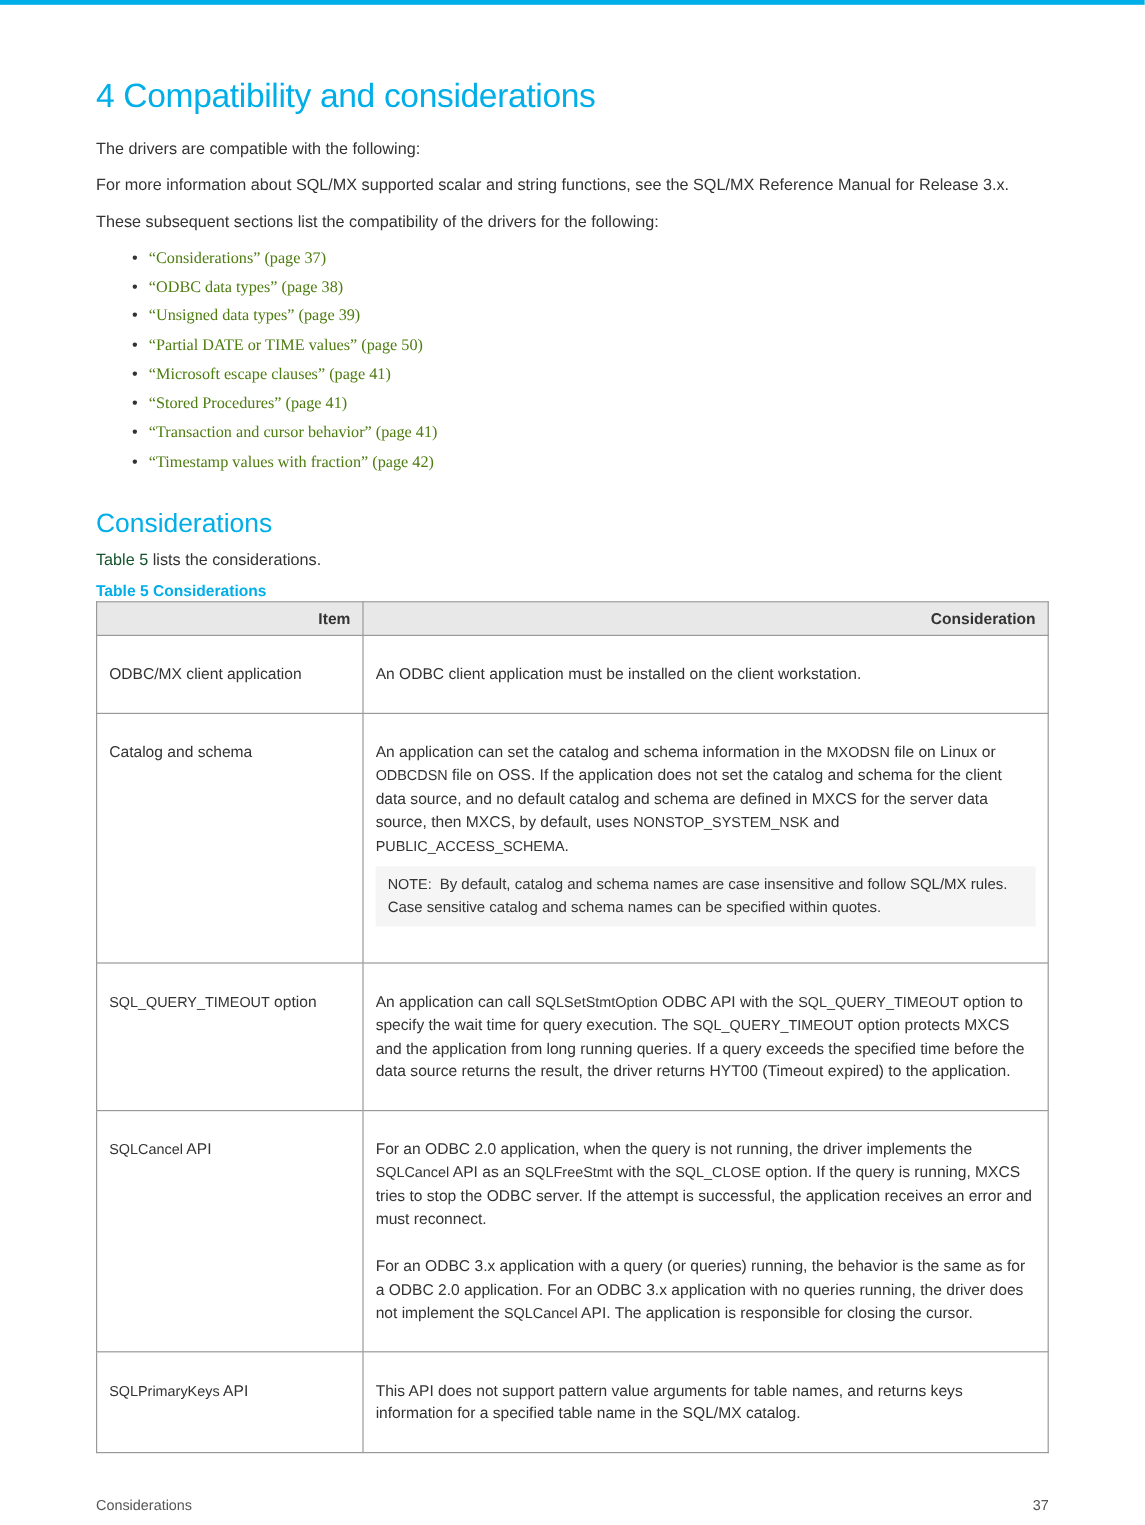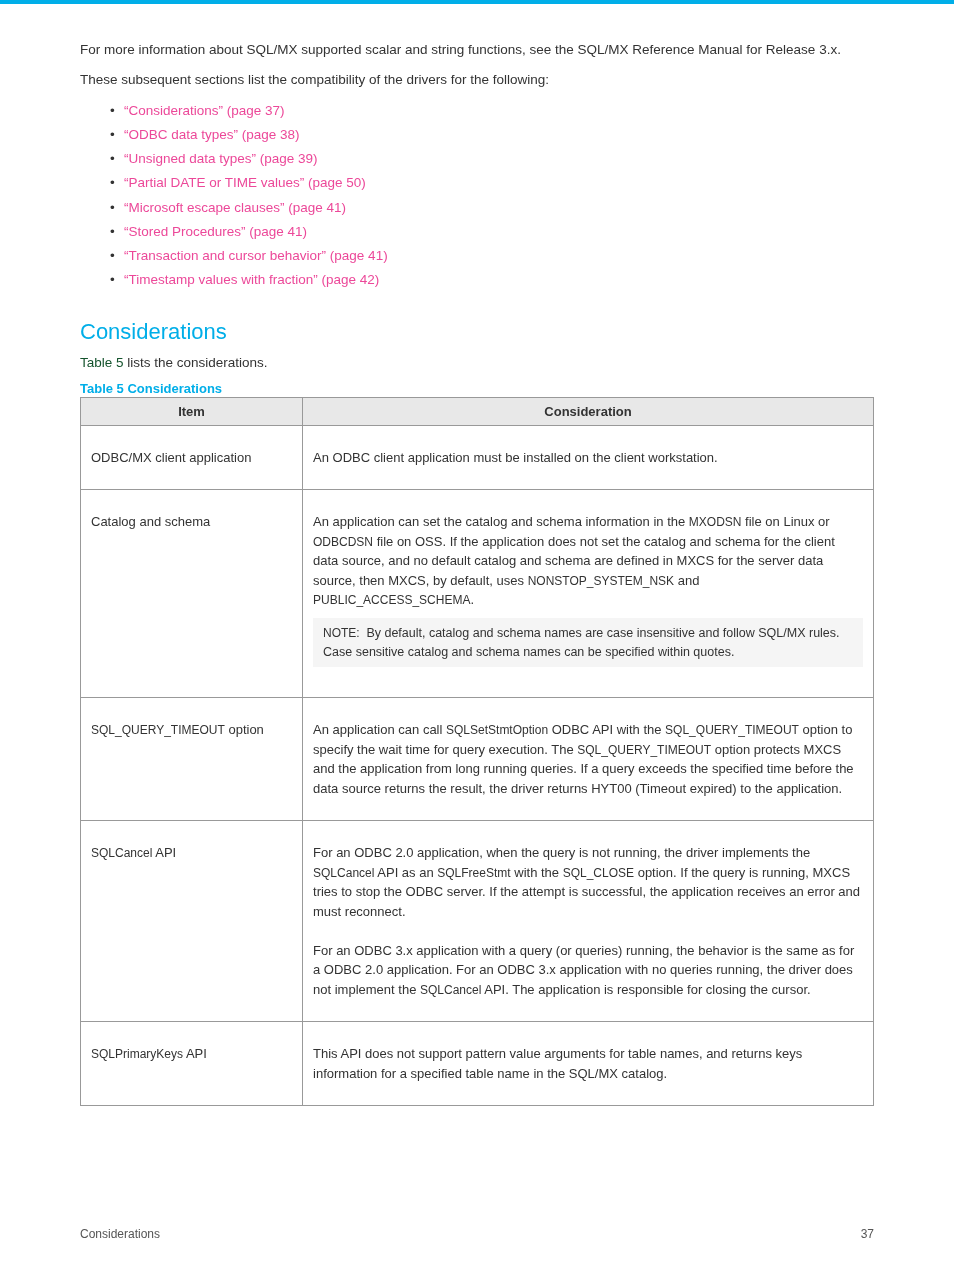--- a/index.html
+++ b/index.html
@@ -54,22 +54,23 @@
       margin-bottom: 4px;
       line-height: 1.5;
     }
     .bullet-list li::before {
       content: "•";
       position: absolute;
       left: 0;
       color: #333;
     }
     .bullet-list li a {
-      color: #ec4899;
+      color: #4d7c0f;
       text-decoration: none;
+      font-family: Liberation Serif, serif;
     }
     .italic { }
     .table-caption {
       font-size: 13px;
       font-weight: bold;
       color: #00aee8;
       margin-bottom: 1px;
       margin-top: 8px;
     }
     .intro-text {
@@ -82,22 +83,22 @@
     }
     .data-table {
       width: 100%;
       border-collapse: collapse;
       font-size: 13px;
       margin-bottom: 20px;
     }
     .data-table th {
       background: #e8e8e8;
       border: 1px solid #999;
-      padding: 6px 22px;
-      text-align: center;
+      padding: 6px 10px;
+      text-align: right;
       font-weight: bold;
       font-size: 13px;
     }
     .data-table td {
       border: 1px solid #999;
       padding: 22px 10px;
       vertical-align: top;
       line-height: 1.5;
     }
     .data-table td:first-child {
@@ -130,21 +131,23 @@
       font-size: 12px;
       color: #555;
     }
   </style>
 </head>
 <body>
 
 <div class="page">
   <div class="top-border"></div>
 
-
+  <h1 class="chapter-title">4 Compatibility and considerations</h1>
+
+  <p class="body-text">The drivers are compatible with the following:</p>
 
 
   <p class="body-text">
     <span>For more information about SQL/MX supported scalar and string functions, see the </span><span class="italic">SQL/MX Reference Manual for Release 3.x</span><span>.</span>
   </p>
 
   <p class="body-text">These subsequent sections list the compatibility of the drivers for the following:</p>
 
   <ul class="bullet-list">
     <li><a href="#">“Considerations” (page 37)</a></li>

